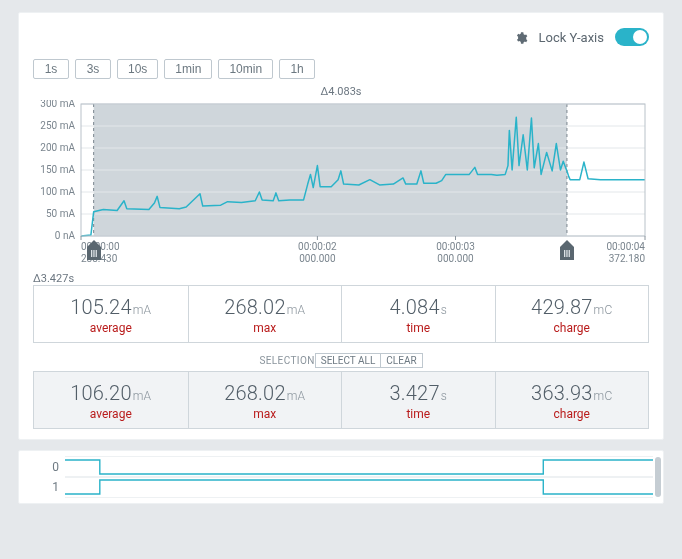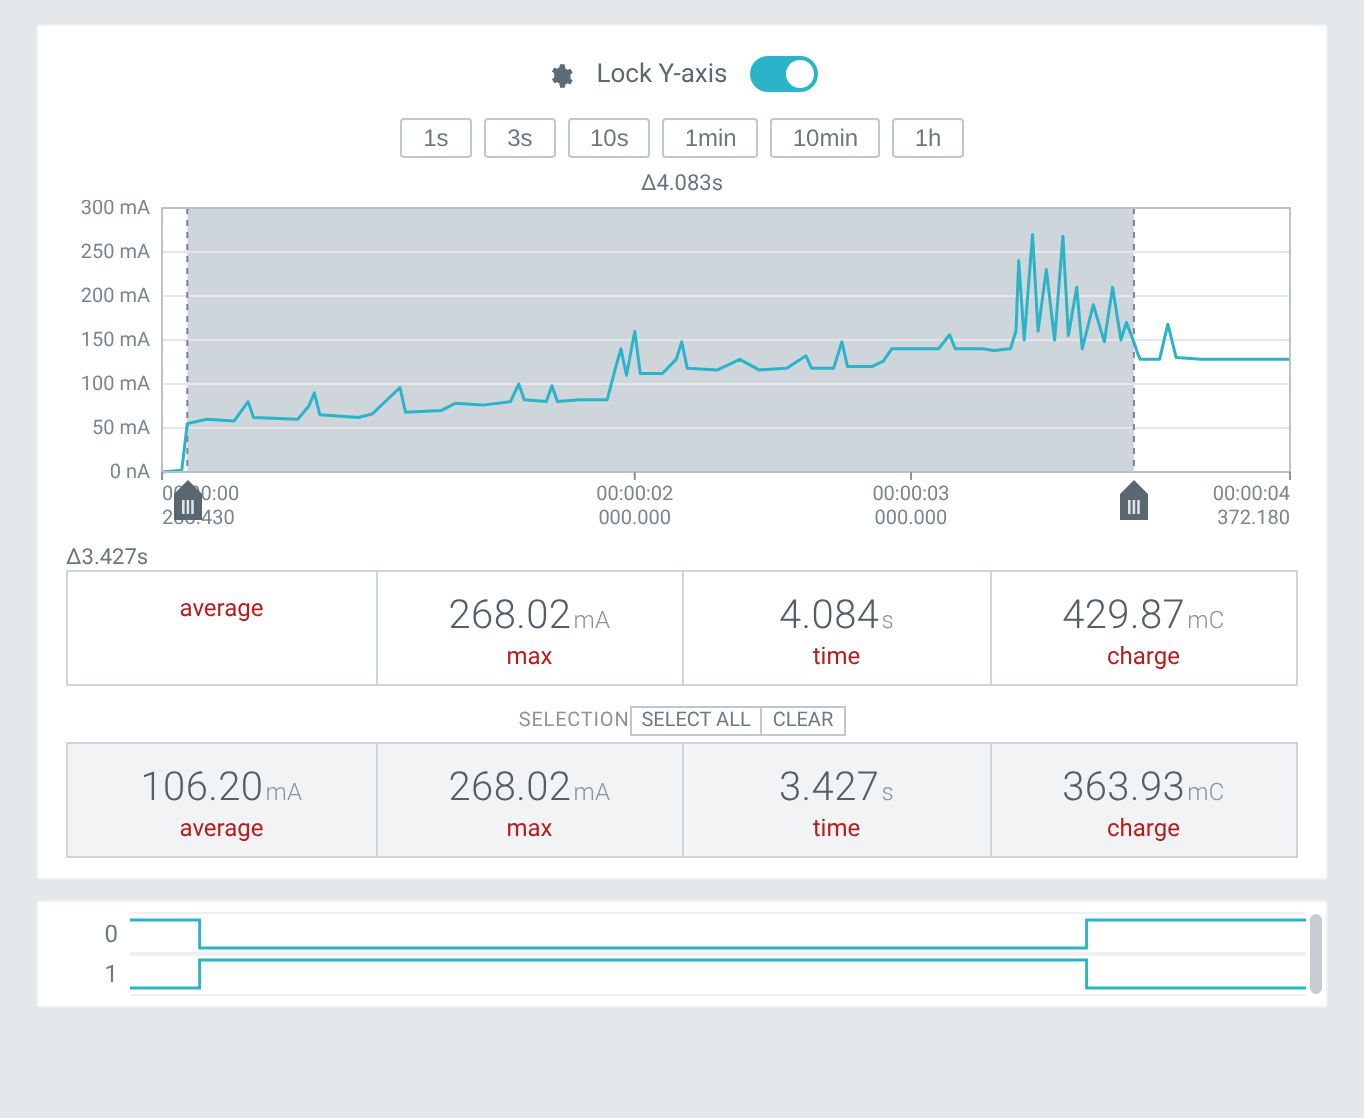--- a/index.html
+++ b/index.html
@@ -15,35 +15,35 @@
     --border: #cfd6db;
     --pill-border: #bfc8cf;
     --toggle-off: #cdd6dc;
   }
   html,body { margin:0; padding:0; background:var(--page-bg); font-family:-apple-system,BlinkMacSystemFont,"Segoe UI",Roboto,Arial,sans-serif; color:var(--axis); }
   .canvas { width:682px; height:559px; box-sizing:border-box; padding:0; position:relative; }
   .panel { background:var(--panel-bg); border:1px solid #eef1f3; border-radius:2px; box-sizing:border-box; }
   .main-panel { margin:12px 18px 10px 18px; padding:12px 14px 10px 14px; }
 
   
-  .topbar { display:flex; align-items:center; justify-content:center; height:24px; }
+  .topbar { display:flex; align-items:center; justify-content:flex-end; height:24px; }
   .top-left { display:flex; align-items:center; gap:11px; }
   .gear { width:14px; height:14px; color:#5f6b74; }
   .lock-label { font-size:13px; color:#5c6770; }
   .switch { width:34px; height:18px; border-radius:9px; position:relative; cursor:pointer; }
   .switch.on { background:var(--accent); }
   .switch.off { background:var(--toggle-off); }
   .switch .knob { position:absolute; top:2px; width:14px; height:14px; background:#fff; border-radius:50%; }
   .switch.on .knob { right:2px; }
   .switch.off .knob { left:2px; }
   .live-label { font-size:12px; letter-spacing:.5px; color:#b6bfc6; margin-right:8px; }
   .top-right { display:flex; align-items:center; }
 
   
-  .pills { display:flex; gap:6px; justify-content:center; margin:10px 0 6px 0; }
+  .pills { display:flex; gap:6px; justify-content:flex-start; margin:10px 0 6px 0; }
   .pill { border:1px solid var(--pill-border); background:#fff; color:#6c7880; font-size:12px; height:20px; line-height:18px; padding:0 10px; border-radius:2px; cursor:pointer; min-width:36px; text-align:center; }
 
   
   .chart-wrap { position:relative; margin-top:2px; }
   .delta-top { text-align:center; font-size:11px; color:#6b7680; margin-bottom:2px; }
   .delta-bot { text-align:left; font-size:11px; color:#6b7680; margin-top:2px; }
 
   .chart { position:relative; width:100%; }
   .plot-svg { display:block; position:relative; z-index:0; }
 
@@ -158,20 +158,21 @@
               <rect x="6.3" y="10" width="1.3" height="7" fill="#dde3e7"></rect>
               <rect x="8.6" y="10" width="1.3" height="7" fill="#dde3e7"></rect>
             </svg>
           </div>
     </div>
     <div class="delta-bot">Δ3.427s</div>
   </div>
 
   <div class="stat-grid" id="winGrid">
         <div class="stat-cell">
+          <div class="stat-val">105.24<span class="stat-unit">mA</span></div>
           <div class="stat-name">average</div>
         </div>
         <div class="stat-cell">
           <div class="stat-val">268.02<span class="stat-unit">mA</span></div>
           <div class="stat-name">max</div>
         </div>
         <div class="stat-cell">
           <div class="stat-val">4.084<span class="stat-unit">s</span></div>
           <div class="stat-name">time</div>
         </div>

